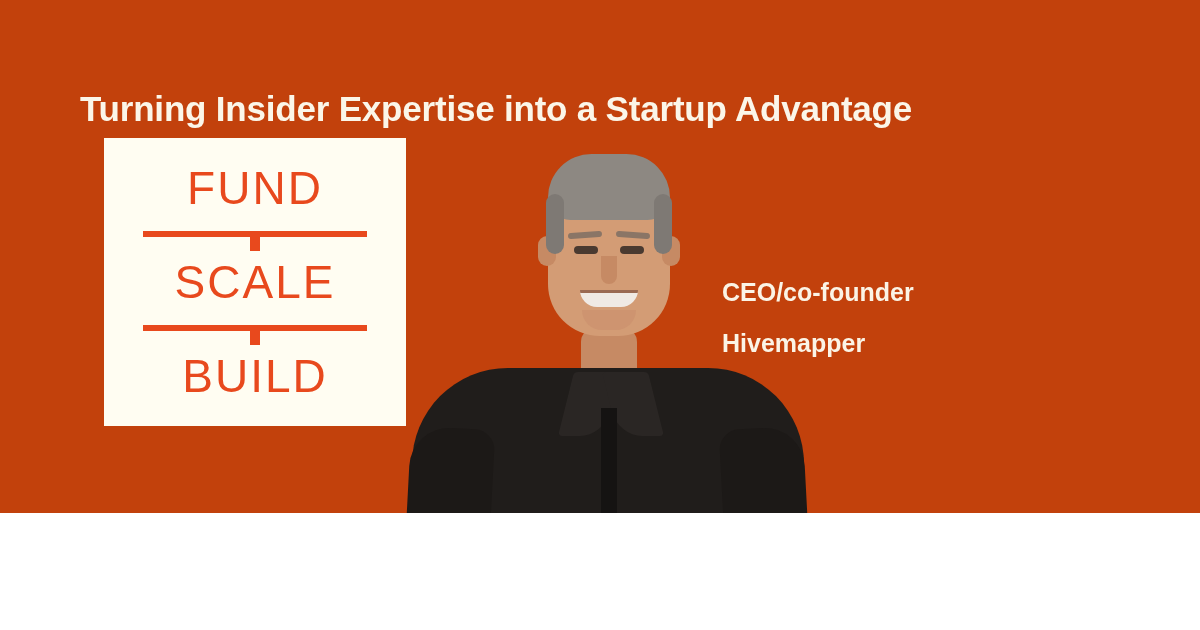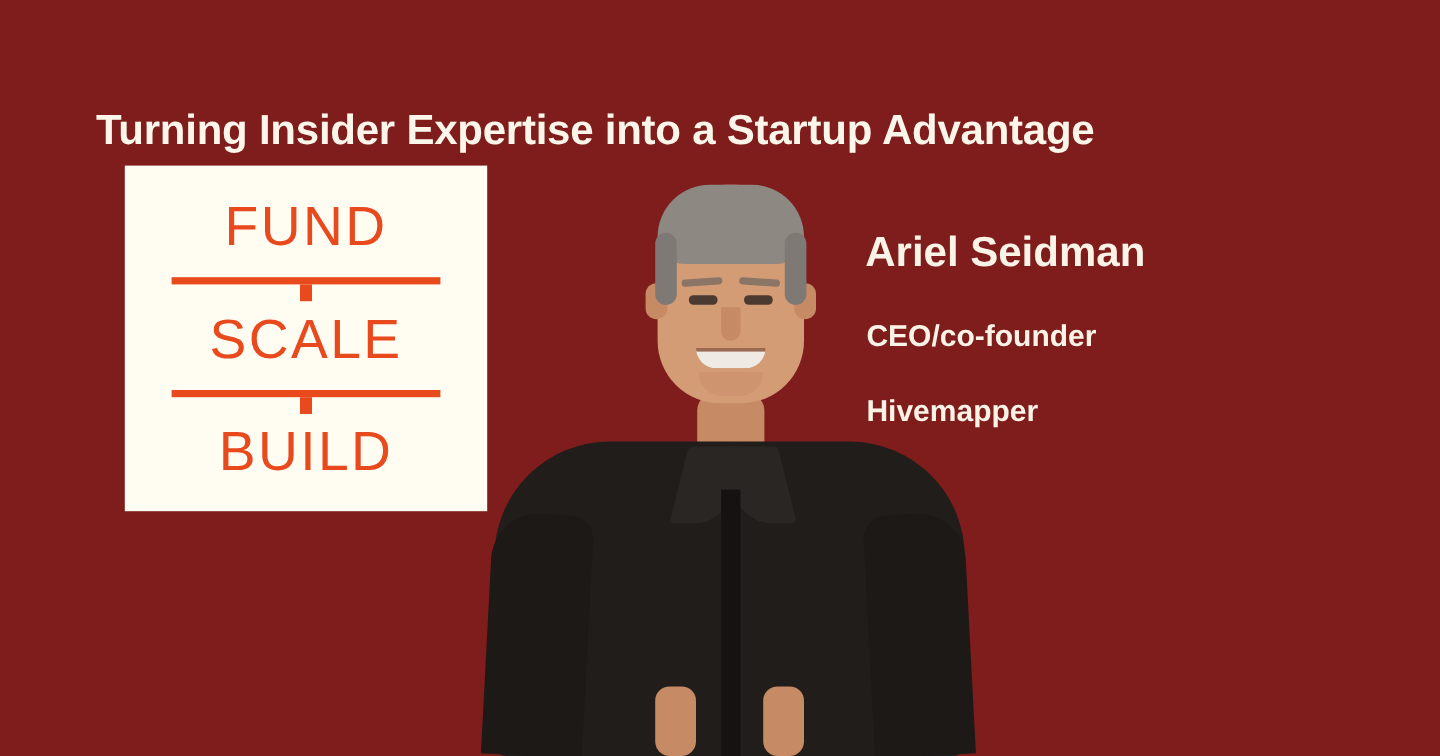--- a/index.html
+++ b/index.html
@@ -3,23 +3,23 @@
 <meta charset="utf-8">
 <style>
   html, body {
     margin: 0;
     padding: 0;
     background: #ffffff;
   }
   #poster {
     position: relative;
     width: 1200px;
-    height: 630px;
+    height: 513px;
     overflow: hidden;
-    background: #7f1d1d;
+    background: #c2410c;
     font-family: "Liberation Sans", sans-serif;
     -webkit-font-smoothing: antialiased;
   }
 
   
   .episode-title {
     position: absolute;
     left: 80px;
     top: 64px;
     width: 1040px;
@@ -301,21 +301,21 @@
     font-size: 35px;
     font-weight: bold;
     color: #FBF4E6;
     letter-spacing: 0px;
     line-height: 40px;
     white-space: nowrap;
   }
   .guest-role {
     position: absolute;
     left: 722px;
-    top: 264px;
+    top: 276px;
     font-size: 25px;
     font-weight: bold;
     color: #FBF4E6;
     line-height: 33px;
     white-space: nowrap;
   }
   .guest-company {
     position: absolute;
     left: 722px;
     top: 327px;
@@ -360,17 +360,16 @@
     <div class="gp-hair-side-r"></div>
     <div class="gp-brow-l"></div>
     <div class="gp-brow-r"></div>
     <div class="gp-eye-l"></div>
     <div class="gp-eye-r"></div>
     <div class="gp-nose"></div>
     <div class="gp-mouth"></div>
     <div class="gp-chin"></div>
   </div>
 
-  <div class="guest-name">Ariel Seidman</div>
   <div class="guest-role">CEO/co-founder</div>
   <div class="guest-company">Hivemapper</div>
 
 </div>
 
 </body></html>

